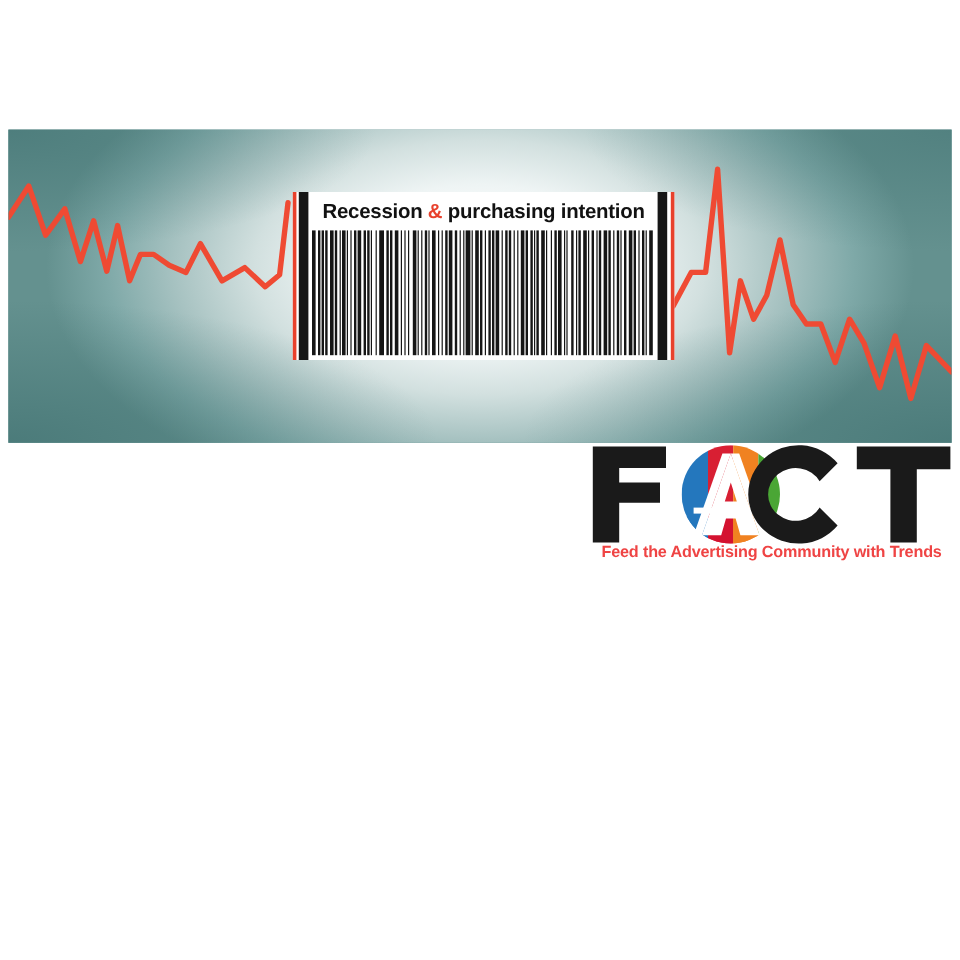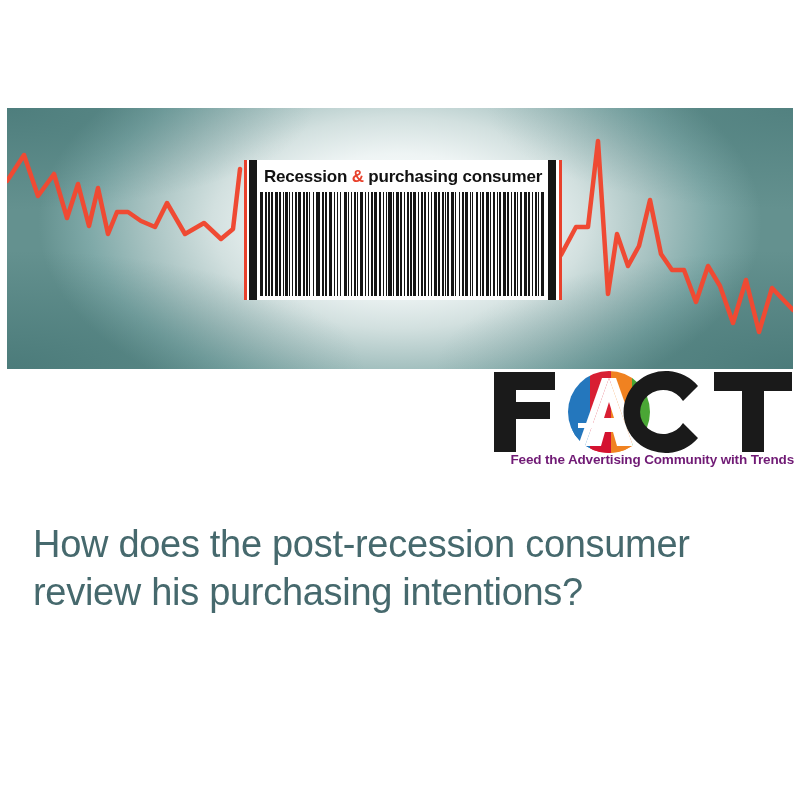--- a/index.html
+++ b/index.html
@@ -132,26 +132,26 @@
     left: 0;
     top: 0;
     width: 302px;
     height: 86px;
   }
   .logo-tagline {
     position: absolute;
     left: 0;
     top: 84px;
     width: 302px;
-    text-align: right;
+    text-align: center;
     font-family: "Liberation Sans", sans-serif;
     font-weight: bold;
     font-size: 13.5px;
     letter-spacing: -0.15px;
-    color: #701a75;
+    color: #ef4444;
     white-space: nowrap;
   }
 
   
   .title-block {
     position: absolute;
     left: 33px;
     top: 520px;
     width: 730px;
   }
@@ -192,21 +192,21 @@
   </div>
 
   <div class="barcode">
     <div class="barcode-inner"></div>
     <div class="bc-rail left"></div>
     <div class="bc-rail right"></div>
     <div class="bc-cap left"></div>
     <div class="bc-cap right"></div>
 
     <div class="bc-label">
-      <span>Recession</span><span>&nbsp;</span><span class="amp">&amp;</span><span>&nbsp;</span><span>purchasing consumer</span>
+      <span>Recession</span><span>&nbsp;</span><span class="amp">&amp;</span><span>&nbsp;</span><span>purchasing intention</span>
     </div>
 
     <div class="bc-bars" id="bc-bars">
         <span style="width: 6px; background: rgb(22, 22, 22);"></span>
         <span style="width: 3px; background: transparent;"></span>
         <span style="width: 3px; background: rgb(22, 22, 22);"></span>
         <span style="width: 3px; background: transparent;"></span>
         <span style="width: 3px; background: rgb(22, 22, 22);"></span>
         <span style="width: 2px; background: transparent;"></span>
         <span style="width: 3px; background: rgb(22, 22, 22);"></span>
@@ -415,18 +415,17 @@
       <g>
         <path d="M222,4 H300 V23 H272 V84 H250 V23 H222 Z" fill="#1a1a1a"></path>
       </g>
     </svg>
 
     <div class="logo-tagline">Feed the Advertising Community with Trends</div>
   </div>
 
   <div class="title-block">
     <h1 class="slide-title">
-      <span>How does the post-recession consumer</span><br>
-      <span>review his purchasing intentions?</span>
+      <br>
     </h1>
   </div>
 
 </div>
 
 </body></html>

